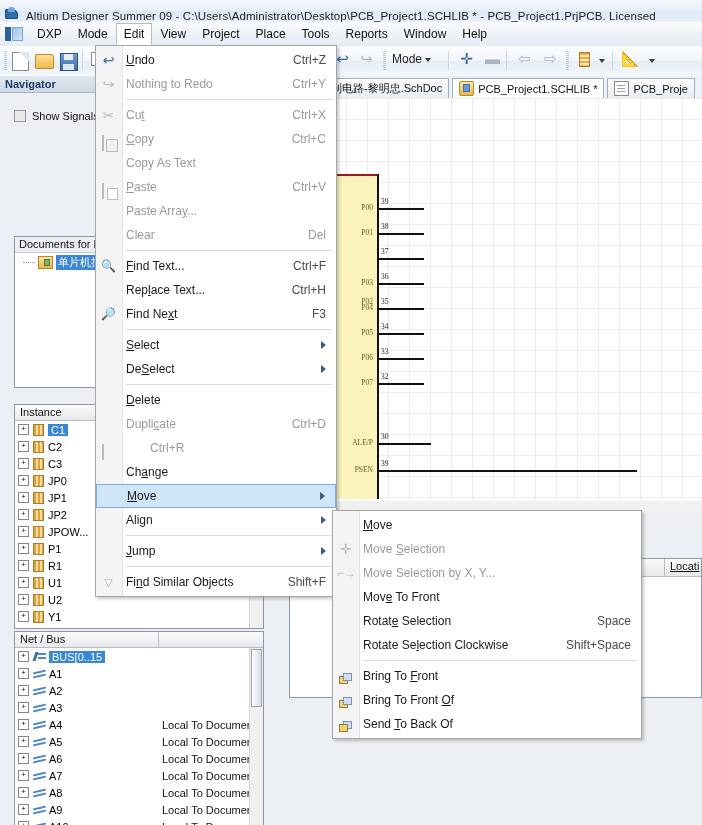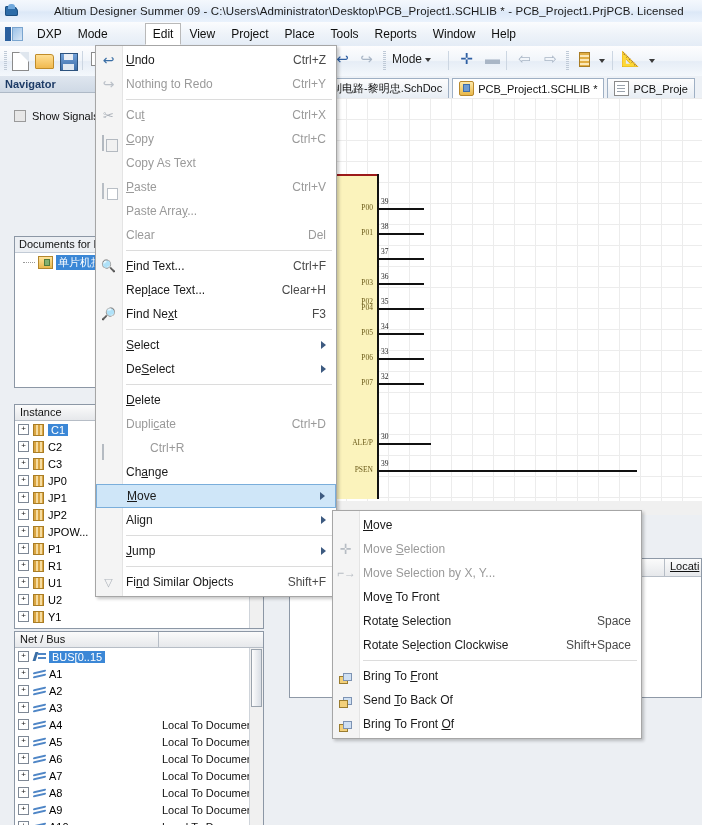--- a/index.html
+++ b/index.html
@@ -10,21 +10,21 @@
     font-size:11px;color:#000;background:#f0f0f0;
     -webkit-font-smoothing:antialiased;
   }
   .app{position:absolute;inset:0;}
 
   
   .titlebar{
     position:absolute;left:0;top:0;width:702px;height:22px;
     background:linear-gradient(to bottom,#f4f8fd 0%,#e8f0fa 45%,#dce8f7 55%,#eaf2fc 100%);
     border-bottom:1px solid #b6c8dd;
-    display:flex;align-items:center;gap:28px;
+    display:flex;align-items:flex-end;
   }
   .titlebar .ticon{
     width:16px;height:16px;margin-left:4px;margin-right:6px;flex:0 0 auto;position:relative;
   }
   .titlebar .ticon:before{
     content:"";position:absolute;left:1px;top:3px;width:13px;height:10px;
     background:#2d6ca8;border-radius:2px 6px 2px 2px;
     box-shadow:inset 0 0 0 1px #1d4f80;
   }
   .titlebar .ticon:after{
@@ -46,21 +46,21 @@
   .dxp-logo{width:20px;height:16px;margin:0 4px 0 5px;position:relative;flex:0 0 auto;}
   .dxp-logo .b1{position:absolute;left:0;top:1px;width:6px;height:14px;background:#2a5f9e;}
   .dxp-logo .b2{position:absolute;left:7px;top:1px;width:11px;height:14px;
     background:linear-gradient(135deg,#9cc2e8,#d8e6f5);border:1px solid #7aa5cf;box-sizing:border-box;}
   .menubar .mi{
     padding:3px 7px;font-size:12px;color:#10100f;white-space:nowrap;cursor:default;
     border:1px solid transparent;line-height:14px;
   }
   .menubar .mi.open{
     background:#ffffff;border:1px solid #b9b9b9;border-bottom-color:#ffffff;
-    position:relative;z-index:61;margin-left:29px;
+    position:relative;z-index:61;
   }
 
   
   .toolbar{
     position:absolute;left:0;top:46px;width:702px;height:30px;
     background:linear-gradient(to bottom,#fdfdfe 0%,#f1f5fa 48%,#e6edf6 52%,#f4f8fc 100%);
     border-bottom:1px solid #c8d3e0;
   }
   .grip{position:absolute;top:5px;width:3px;height:19px;
     background:repeating-linear-gradient(to bottom,#bfcad7 0 1px,transparent 1px 2px);}
@@ -659,21 +659,21 @@
         <hr>
         <li class="">
           <span class="mico">
             <span class="g-find">🔍</span>
           </span>
           <span class="lbl"><u>F</u>ind Text...</span>
           <span class="acc">Ctrl+F</span>
         </li>
         <li class="">
           <span class="lbl">Rep<u>l</u>ace Text...</span>
-          <span class="acc">Clear+H</span>
+          <span class="acc">Ctrl+H</span>
         </li>
         <li class="">
           <span class="mico">
             <span class="g-find">🔎</span>
           </span>
           <span class="lbl">Find Ne<u>x</u>t</span>
           <span class="acc">F3</span>
         </li>
         <hr>
         <li class="">
@@ -751,23 +751,23 @@
         <li class="">
           <span class="lbl">Rotate Se<u>l</u>ection Clockwise</span>
           <span class="acc">Shift+Space</span>
         </li>
         <hr>
         <li class="">
           <span class="mico"><span class="g-layer"><i class="a"></i><i class="b"></i></span></span>
           <span class="lbl">Bring To <u>F</u>ront</span>
         </li>
         <li class="">
+          <span class="mico"><span class="g-layer"><i class="a"></i><i class="b"></i></span></span>
+          <span class="lbl">Bring To Front <u>O</u>f</span>
+        </li>
+        <li class="">
           <span class="mico"><span class="g-layer"><i class="b"></i><i class="a"></i></span></span>
           <span class="lbl">Send <u>T</u>o Back Of</span>
         </li>
-        <li class="">
-          <span class="mico"><span class="g-layer"><i class="a"></i><i class="b"></i></span></span>
-          <span class="lbl">Bring To Front <u>O</u>f</span>
-        </li>
       </ul>
   </div>
 
 </div>
 
 </body></html>

